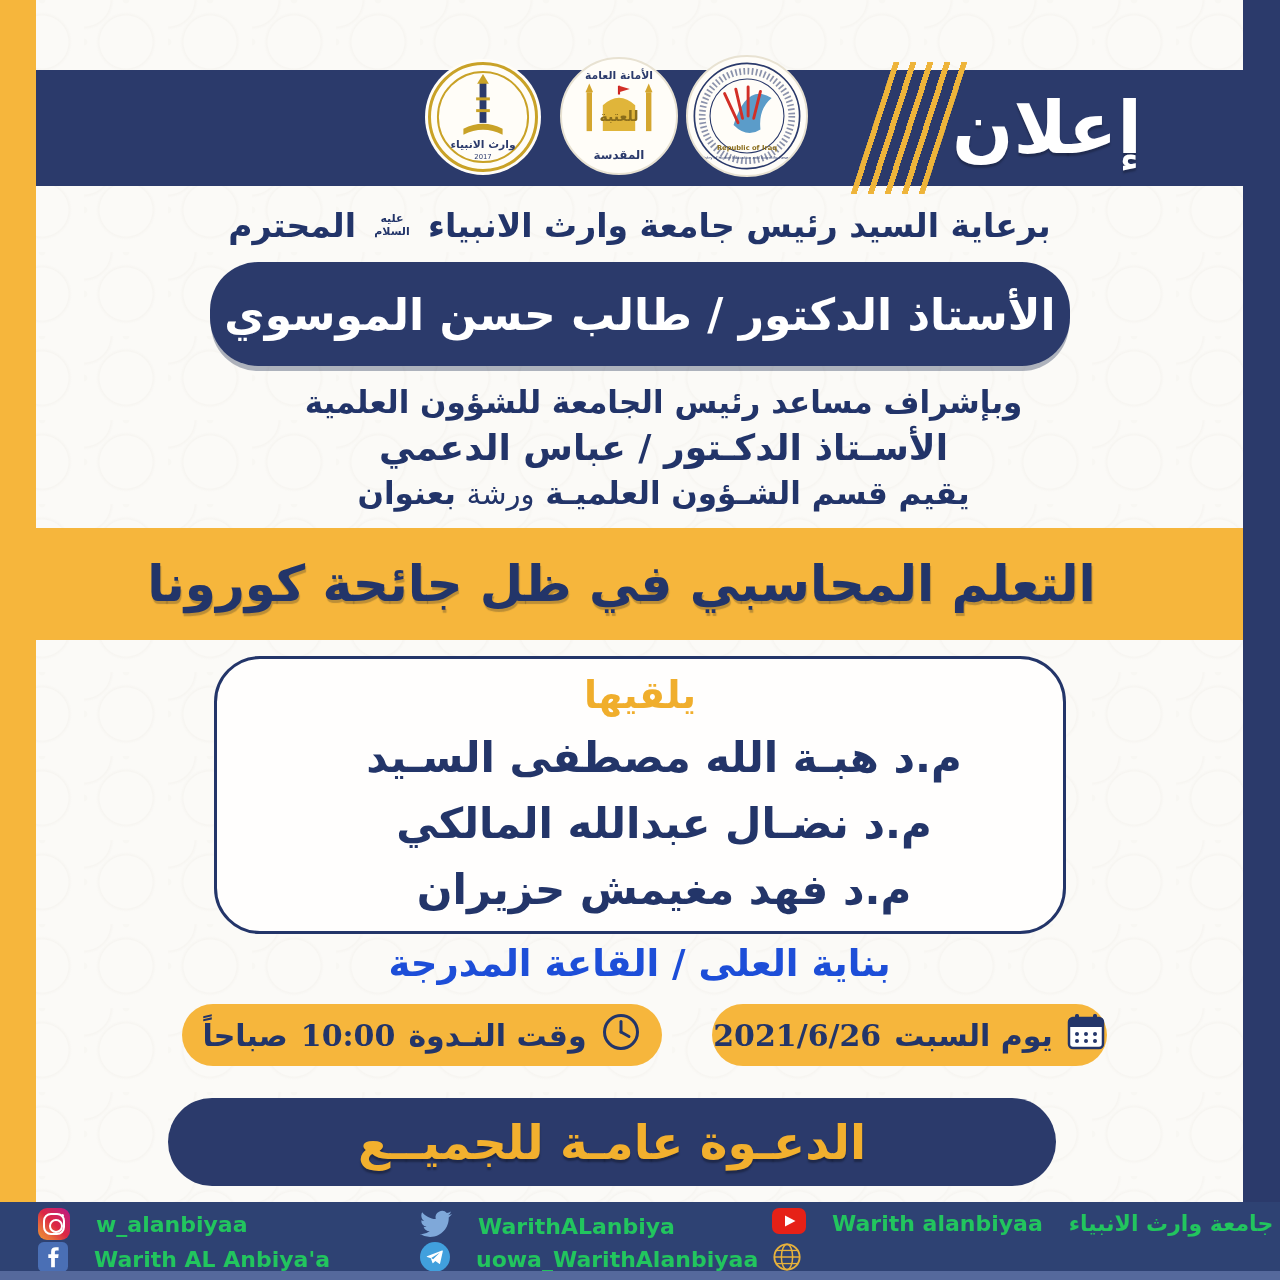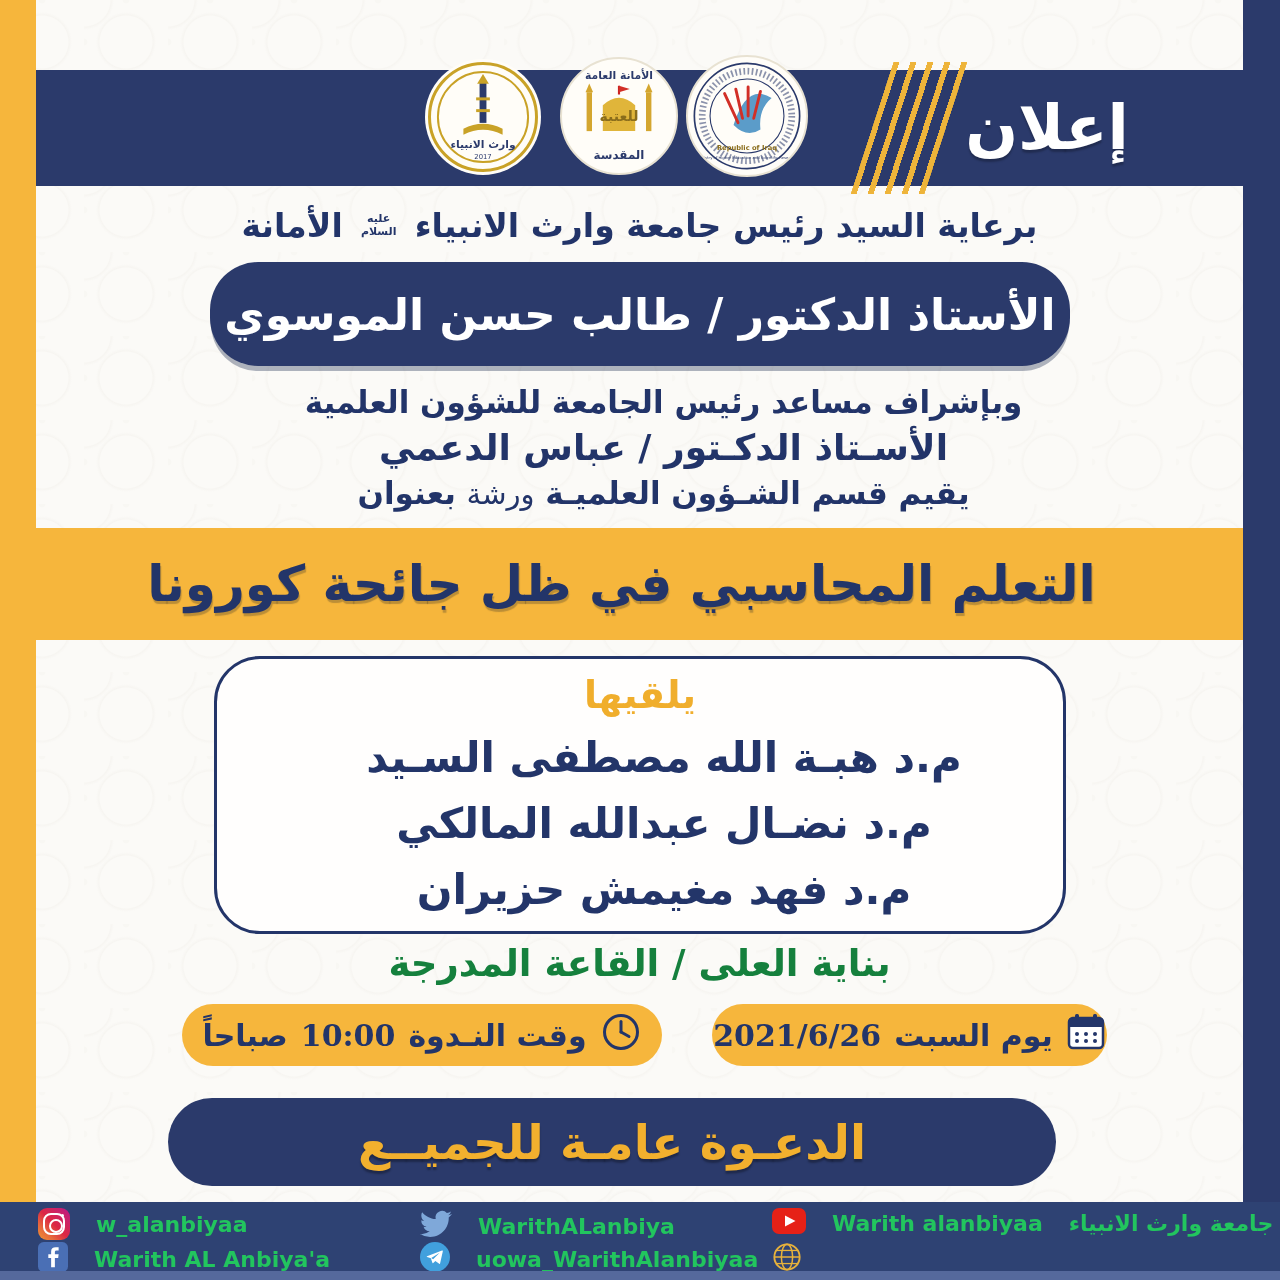--- a/index.html
+++ b/index.html
@@ -10,21 +10,21 @@
       radial-gradient(circle at 0 0, transparent 26px, rgba(204,198,186,.16) 27px, transparent 30px),
       radial-gradient(circle at 42px 42px, transparent 26px, rgba(204,198,186,.16) 27px, transparent 30px),
       radial-gradient(circle at 42px 0, rgba(204,198,186,.10) 0 3px, transparent 4px),
       radial-gradient(circle at 0 42px, rgba(204,198,186,.10) 0 3px, transparent 4px);
     background-size:84px 84px;}
   .stripe-left{position:absolute;left:0;top:0;width:36px;height:1280px;background:#f6b63c;}
   .stripe-right{position:absolute;right:0;top:0;width:37px;height:1280px;background:#2b3a6b;}
 
   .header-band{position:absolute;left:36px;right:37px;top:70px;height:116px;background:#2b3a6b;}
   .announce{position:absolute;top:64px;right:78px;width:310px;height:128px;color:#ffffff;
-    font-size:62px;font-weight:bold;text-align:center;line-height:128px;direction:rtl;
+    font-size:72px;font-weight:bold;text-align:center;line-height:128px;direction:rtl;
     text-shadow:0 3px 2px rgba(0,0,0,.25);}
   .diag-stripes{position:absolute;top:62px;left:872px;width:74px;height:132px;transform:skewX(-18deg);
     background:repeating-linear-gradient(90deg,#eeb43a 0 6px, rgba(0,0,0,0) 6px 17px);}
 
   .logo{position:absolute;border-radius:50%;background:#fffdf8;display:flex;align-items:center;justify-content:center;overflow:hidden;}
   .logo svg{display:block;}
   .logo-uni{left:428px;top:62px;width:104px;height:104px;border:3px solid #c9a227;box-shadow:0 0 0 3px #fffdf8;}
   .logo-shrine{left:560px;top:57px;width:114px;height:114px;border:2px solid #e8e2d2;}
   .logo-ministry{left:686px;top:55px;width:118px;height:118px;border:2px solid #e8e2d2;}
 
@@ -47,21 +47,21 @@
     display:flex;align-items:center;justify-content:center;}
   .title-band .title-text{color:#233569;font-size:50px;font-weight:bold;direction:rtl;white-space:nowrap;
     text-shadow:1px 3px 1px rgba(40,40,40,.28);}
 
   .speakers-box{position:absolute;top:656px;left:50%;transform:translateX(-50%);width:852px;height:278px;
     background:#fffefd;border:3px solid #233569;border-radius:46px;text-align:center;direction:rtl;
     padding-top:12px;box-sizing:border-box;}
   .speakers-heading{color:#f0ae2c;font-size:38px;font-weight:bold;margin:2px 0 8px 0;}
   .speaker-name{color:#233569;font-size:42px;font-weight:bold;line-height:66px;white-space:nowrap;padding-left:48px;}
 
-  .venue{position:absolute;top:942px;left:36px;right:37px;text-align:center;color:#15803d;
+  .venue{position:absolute;top:942px;left:36px;right:37px;text-align:center;color:#1d4ed8;
     font-size:37px;font-weight:bold;direction:rtl;white-space:nowrap;}
 
   .pill{position:absolute;top:1004px;height:62px;background:#f6b63c;border-radius:32px;
     display:flex;direction:rtl;align-items:center;justify-content:center;gap:13px;
     color:#233569;font-weight:bold;font-size:30px;white-space:nowrap;}
   .pill-date{left:712px;width:395px;}
   .pill-time{left:182px;width:480px;}
   .pill .num{font-family:"DejaVu Serif",serif;font-weight:bold;}
 
   .invite{position:absolute;top:1098px;left:168px;width:888px;height:88px;background:#2b3a6b;border-radius:44px;
@@ -137,21 +137,21 @@
         <line x1="56" y1="52" x2="62" y2="28"></line>
       </g>
       <text x="50" y="80" font-size="6" font-weight="bold" fill="#8a6d1c" text-anchor="middle" font-family="DejaVu Sans">Republic of Iraq</text>
       <text x="50" y="88" font-size="3.4" fill="#2b3a6b" text-anchor="middle" font-family="DejaVu Sans">Ministry of Higher Education and Scientific Research</text>
     </svg>
   </div>
 
   <div class="patronage">
     <span>برعاية السيد  رئيس جامعة وارث الانبياء</span>
     <span class="honorific">عليه السلام</span>
-    <span>الأمانة</span>
+    <span>المحترم</span>
   </div>
 
   <div class="president">
     <span>الأستاذ الدكتور / طالب حسن الموسوي</span>
   </div>
 
   <div class="supervision">
     <p class="sup-line1">وبإشراف مساعد رئيس الجامعة للشؤون العلمية</p>
     <p class="sup-line2">الأسـتاذ الدكـتور / عباس الدعمي</p>
     <p class="sup-line3">

